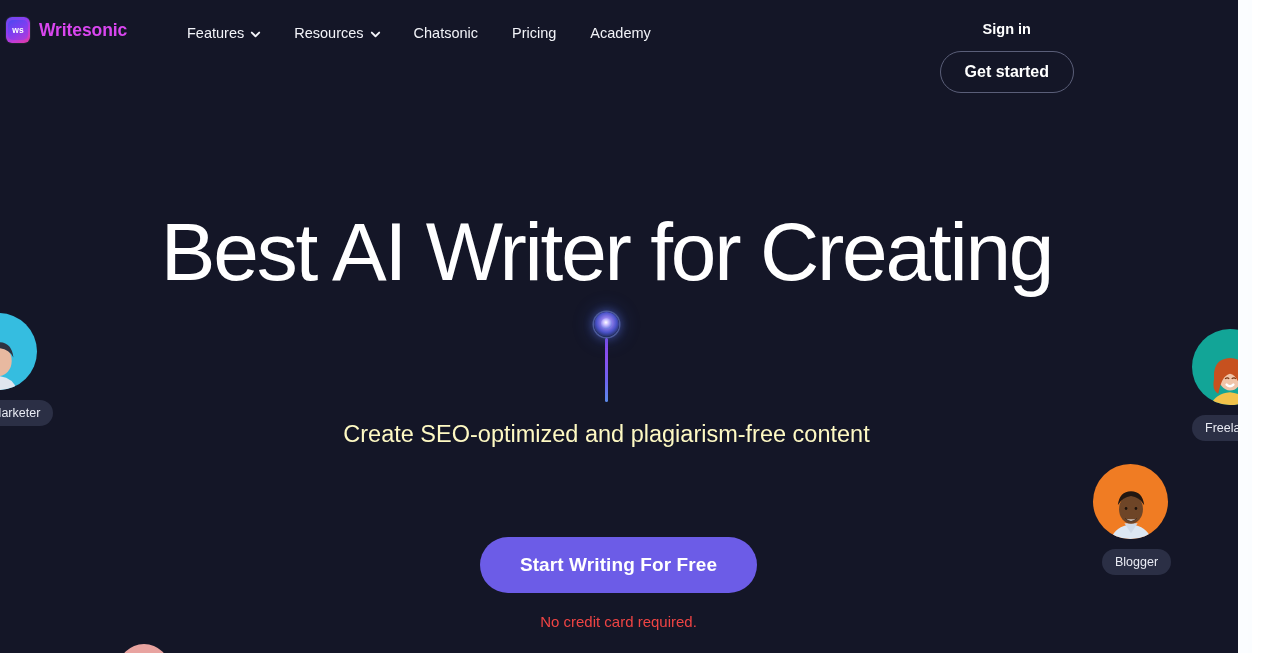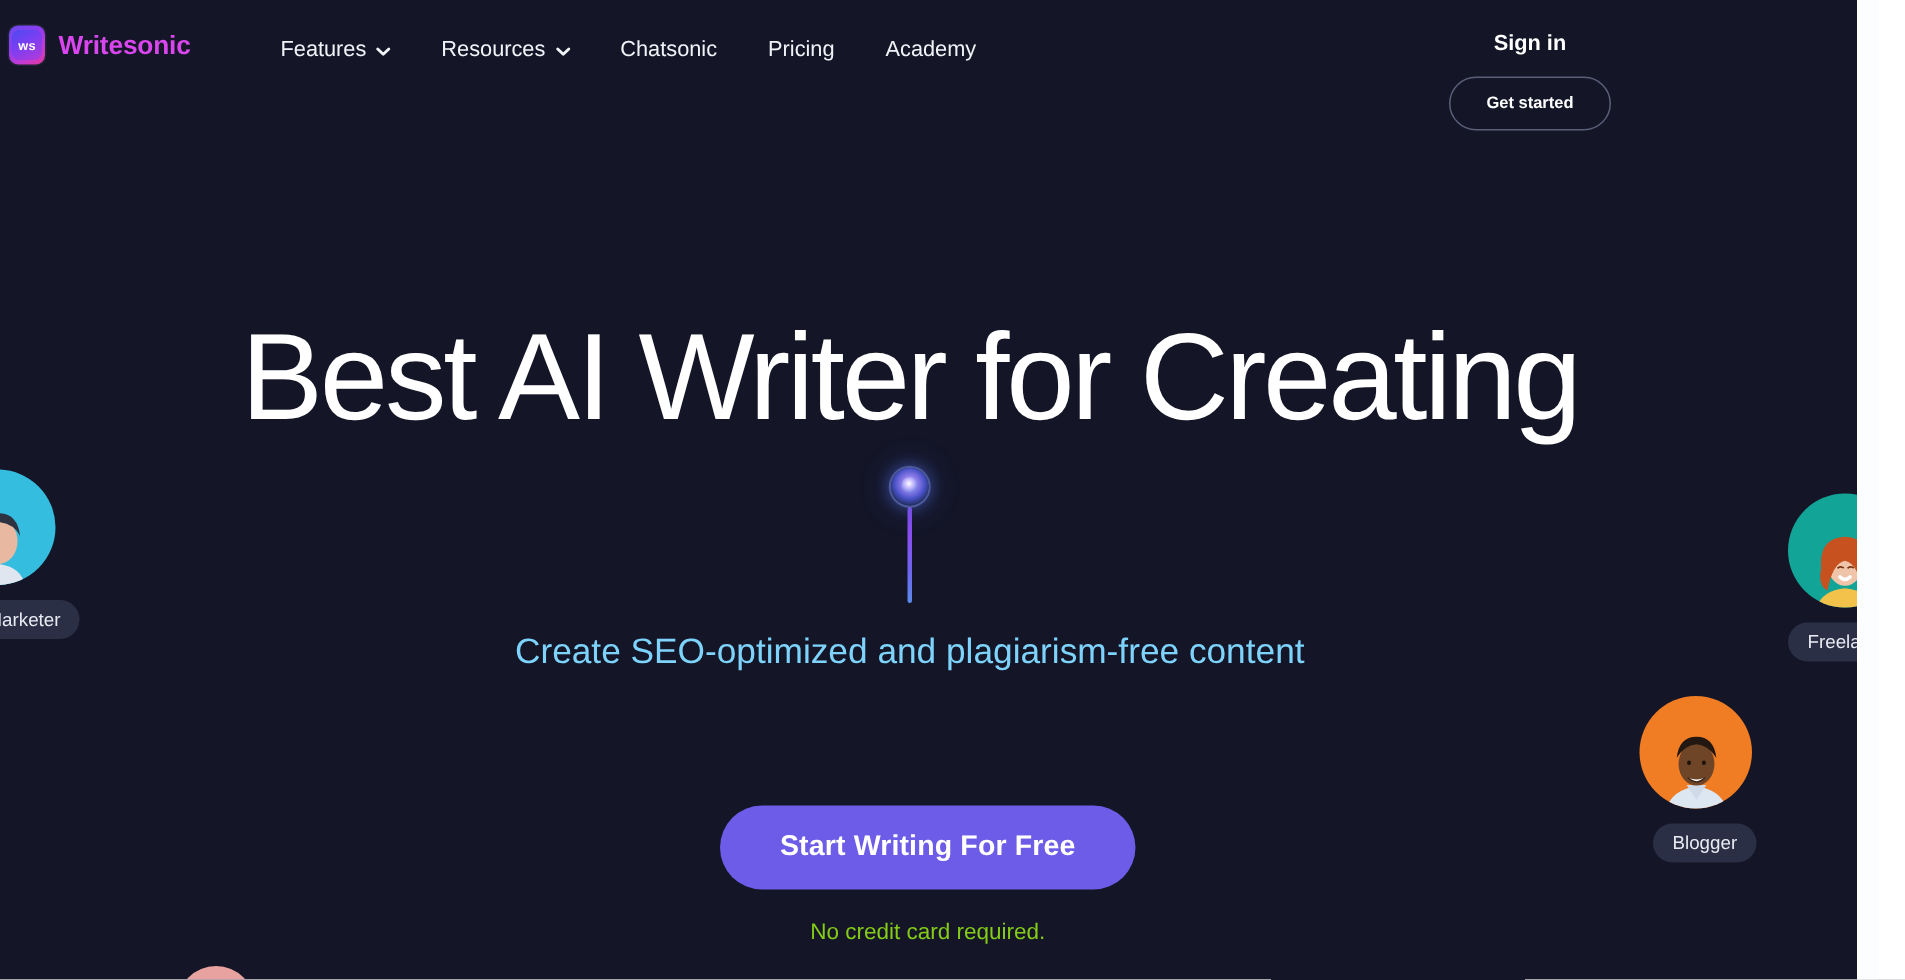--- a/index.html
+++ b/index.html
@@ -78,21 +78,21 @@
   .auth {
     position:absolute; right:16px; top:13px;
     display:flex; align-items:center; gap:6px;flex-direction:column;
   }
   .signin {
     color:#ffffff; font-size:14.5px; font-weight:bold; cursor:pointer;
     padding:8px 10px; white-space:nowrap;
   }
   .get-started {
     border:1.4px solid #5a5e78; border-radius:22px;
-    color:#ffffff; font-size:11px; font-weight:bold;
+    color:#ffffff; font-size:16px; font-weight:bold;
     padding:11px 24px; cursor:pointer; background:transparent;
     white-space:nowrap;
   }
 
   
   .hero-title {
     position:absolute; left:0; top:210px; width:1213px;
     text-align:center;
     font-size:82px; line-height:84px; font-weight:normal;
     color:#ffffff; letter-spacing:-2.2px;
@@ -119,36 +119,36 @@
   .caret-line {
     width:2.2px; height:64px; margin-top:1px;
     background:linear-gradient(180deg,#7f4ae8 0%,#8a4ff0 30%,#6f63ef 65%,#5b8ae8 100%);
     border-radius:2px;
   }
 
   .hero-sub {
     position:absolute; left:0; top:418px; width:1213px;
     text-align:center;
     font-size:23.5px; line-height:32px; font-weight:400;
-    color:#7dd3fc;
+    color:#fef9c3;
   }
 
   .cta-wrap {
     position:absolute; left:12px; top:537px; width:1213px;
     display:flex; flex-direction:column; align-items:center;
   }
   .cta-btn {
     background:#6c5ce7; color:#ffffff;
     font-size:19px; font-weight:bold;
     border:none; border-radius:30px;
     padding:17px 40px; cursor:pointer;
     letter-spacing:0.1px; white-space:nowrap;
   }
   .cta-note {
-    margin-top:20px; font-size:15px; color:#84cc16; font-weight:400;
+    margin-top:20px; font-size:15px; color:#ef4444; font-weight:400;
   }
 
   
   .avatar-card { position:absolute; }
   .avatar-circle {
     border-radius:50%; overflow:hidden; position:relative;
   }
   .avatar-circle .face {
     position:absolute; left:50%; bottom:-6%;
     transform:translateX(-50%);

